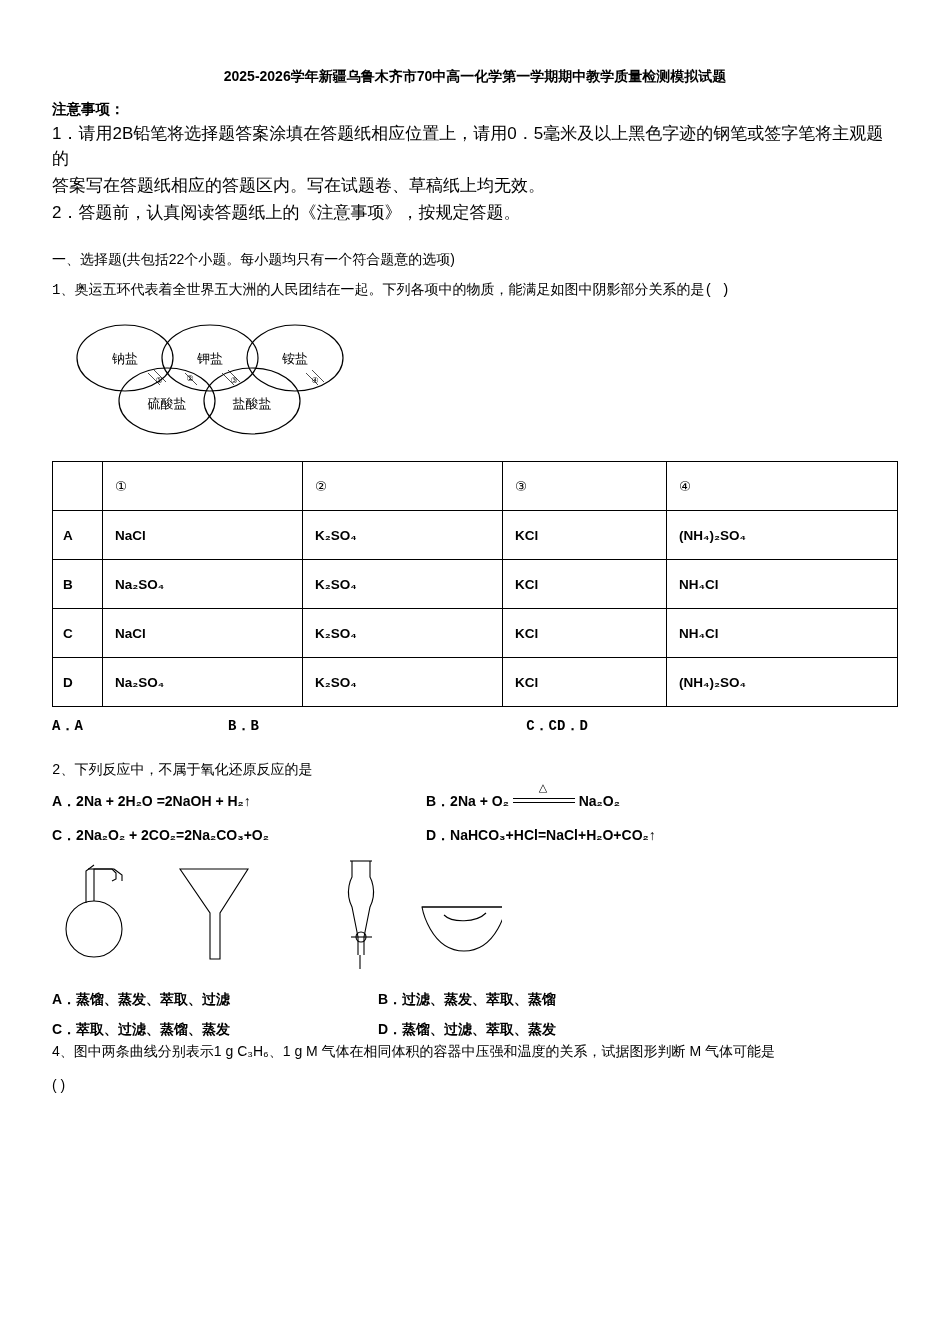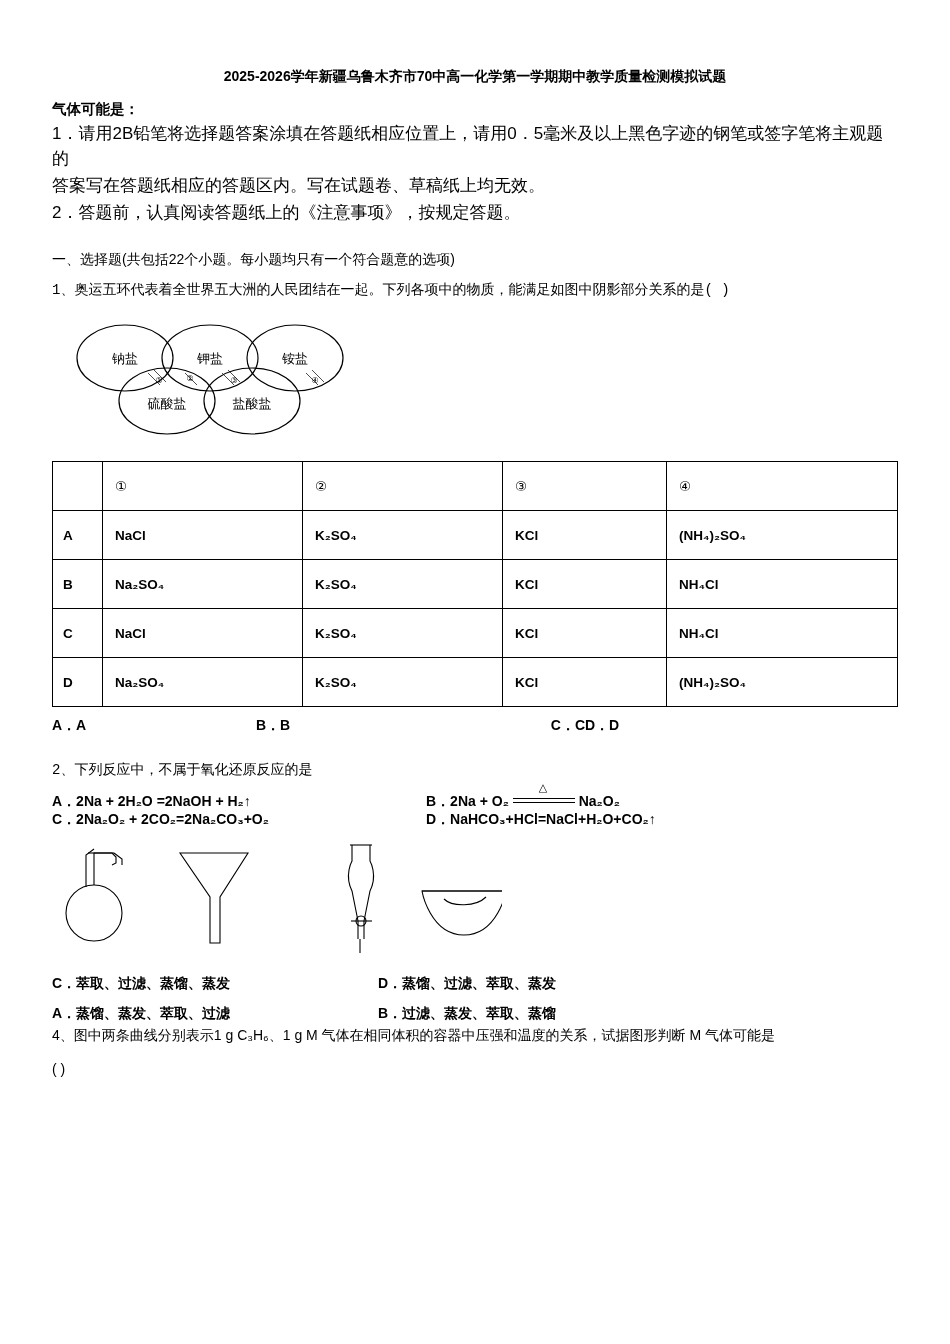--- a/index.html
+++ b/index.html
@@ -38,30 +38,30 @@
   table.opts td{
     border:1px solid #000;height:46px;padding-left:12px;font-size:13.5px;font-weight:bold;
   }
   table.opts td.rowlab{width:38px;text-align:left;padding-left:10px;}
   table.opts td.c1{width:186px;}
   table.opts td.c2{width:186px;}
   table.opts td.c3{width:150px;}
   table.opts td.c4{width:auto;}
   table.opts tr.head td{font-weight:normal;}
   .answers-row{
-    font-family:Liberation Sans, sans-serif;
+    font-family:Liberation Mono, monospace;
     font-weight:bold;font-size:14px;margin-top:10px;display:flex;
   }
   .answers-row span{display:inline-block;}
   .ansA{width:176px;}
-  .ansB{width:153px;margin-left:28px;}
+  .ansB{width:153px;}
   .ansC{width:176px;text-align:right;}
   .two-col{
     display:flex;font-family:"Liberation Sans","DejaVu Sans",sans-serif;
-    font-size:14px;font-weight:bold;
+    font-size:14px;font-weight:bold;margin-top:16px;
   }
   .two-col .left{width:374px;}
   .two-col .right{width:auto;}
   .q2-opts{margin-top:12px;}
   .reaction-arrow{
     display:inline-block;position:relative;width:62px;vertical-align:middle;height:18px;
   }
   .reaction-arrow .tri{
     position:absolute;left:26px;top:-12px;font-size:11px;
   }
@@ -76,21 +76,21 @@
   .q4b{font-family:"Liberation Sans","DejaVu Sans",sans-serif;font-size:14px;margin-top:14px;}
   .venn-label{font-family:"Liberation Sans","DejaVu Sans",sans-serif;font-size:13px;}
 </style>
 </head>
 <body>
 
 <div class="page">
 
   <div class="title">2025-2026学年新疆乌鲁木齐市70中高一化学第一学期期中教学质量检测模拟试题</div>
 
-  <div class="notice-head">气体可能是：</div>
+  <div class="notice-head">注意事项：</div>
   <div class="notice-line">1．请用2B铅笔将选择题答案涂填在答题纸相应位置上，请用0．5毫米及以上黑色字迹的钢笔或签字笔将主观题的</div>
   <div class="notice-line">答案写在答题纸相应的答题区内。写在试题卷、草稿纸上均无效。</div>
   <div class="notice-line">2．答题前，认真阅读答题纸上的《注意事项》，按规定答题。</div>
 
   <div class="section-head">一、选择题(共包括22个小题。每小题均只有一个符合题意的选项)</div>
 
   <div class="q-line">1、奥运五环代表着全世界五大洲的人民团结在一起。下列各项中的物质，能满足如图中阴影部分关系的是(        )</div>
 
   <div class="venn-wrap">
     <svg width="360" height="130" viewBox="0 0 360 130">
@@ -223,25 +223,25 @@
           <path d="M378,56 C378,56 386,100 420,100 C454,100 462,56 462,56 Z" transform="translate(-8,0)"></path>
           <path d="M370,56 L454,56"></path>
           <path d="M392,64 C400,72 424,72 434,62"></path>
         </g>
       </g>
     </svg>
   </div>
 
   <div class="q3-opts">
     <div class="q3-row">
+      <span class="left">A．蒸馏、蒸发、萃取、过滤</span>
+      <span>B．过滤、蒸发、萃取、蒸馏</span>
+    </div>
+    <div class="q3-row">
       <span class="left">C．萃取、过滤、蒸馏、蒸发</span>
       <span>D．蒸馏、过滤、萃取、蒸发</span>
     </div>
-    <div class="q3-row">
-      <span class="left">A．蒸馏、蒸发、萃取、过滤</span>
-      <span>B．过滤、蒸发、萃取、蒸馏</span>
-    </div>
   </div>
 
   <div class="q4">4、图中两条曲线分别表示1 g C₃H₆、1 g M 气体在相同体积的容器中压强和温度的关系，试据图形判断 M 气体可能是</div>
   <div class="q4b">( )</div>
 
 </div>
 
 </body></html>

